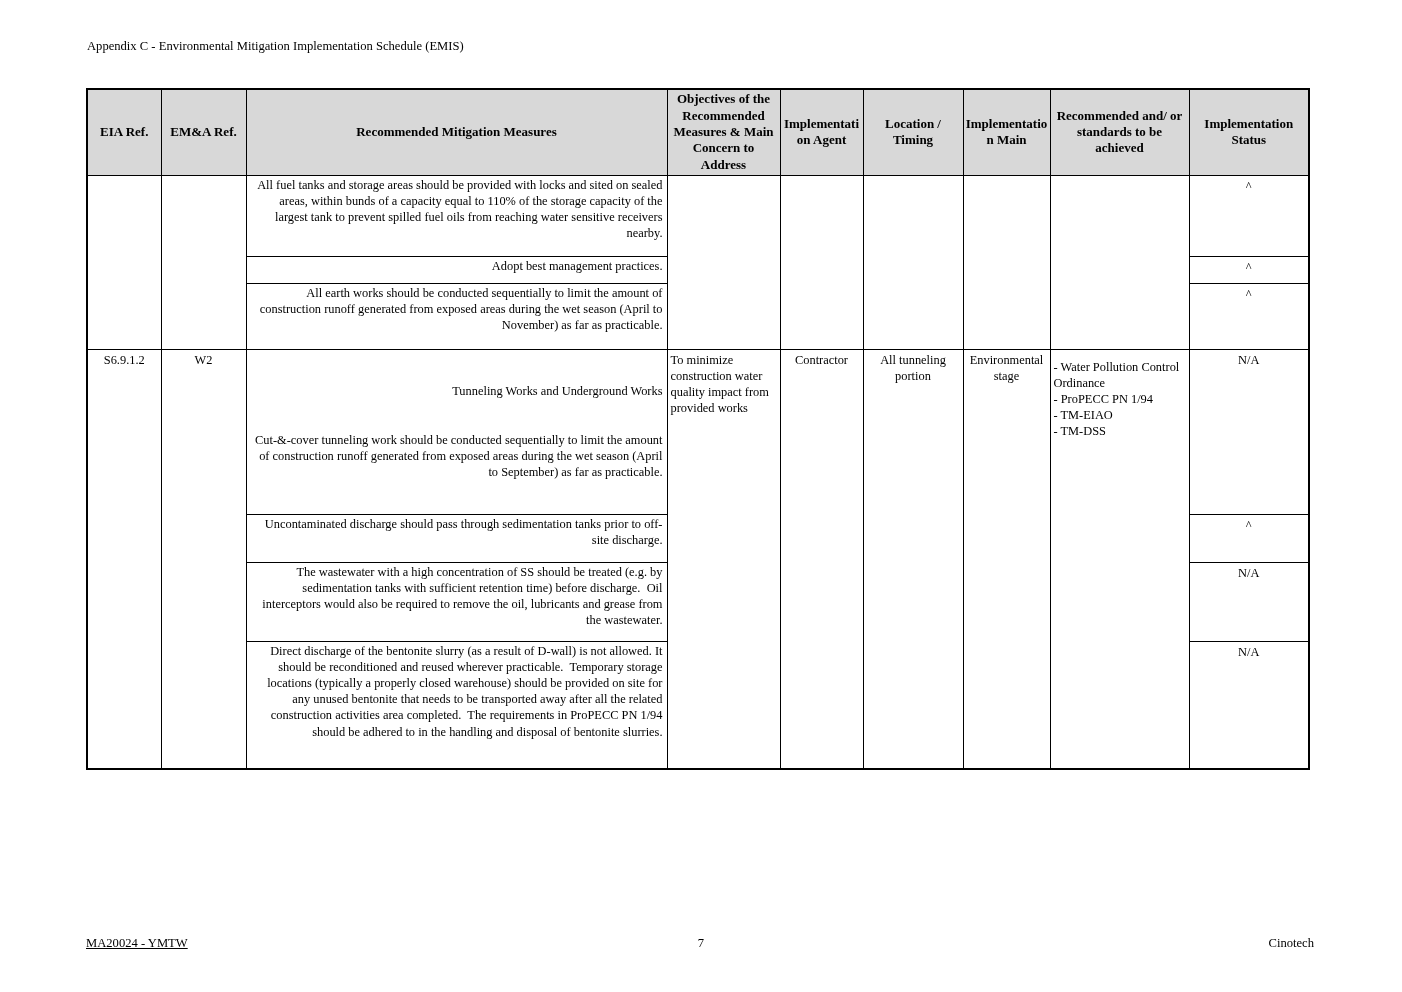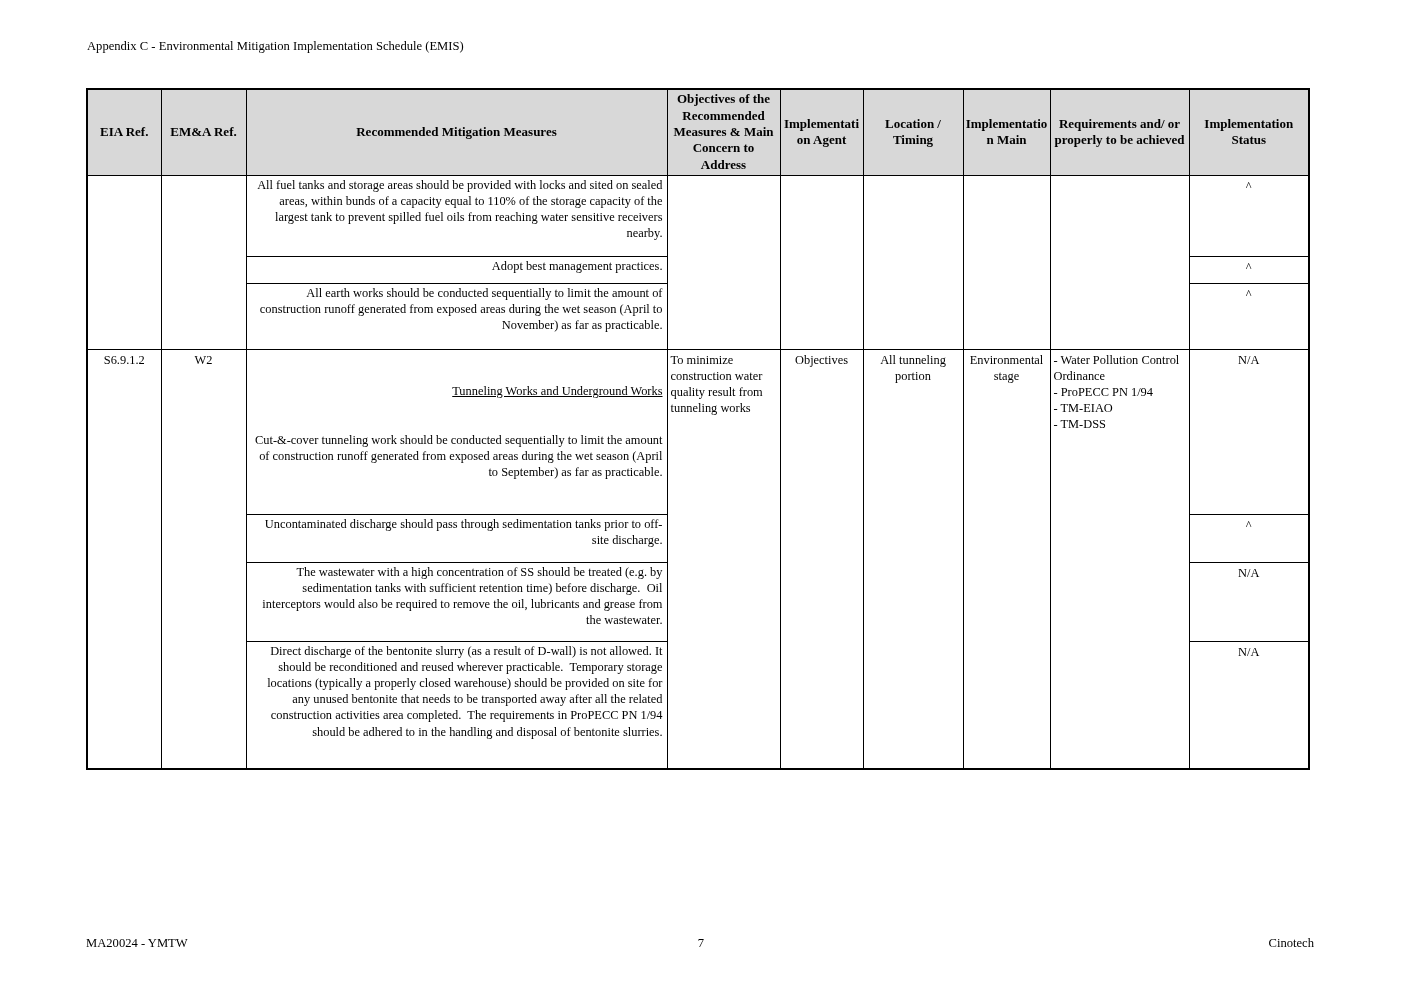--- a/index.html
+++ b/index.html
@@ -21,24 +21,24 @@
     word-wrap:break-word;
   }
   table.emis thead th {
     background:#d8d8d8; font-weight:bold; font-size:13px; line-height:16.4px;
     text-align:center; vertical-align:middle; padding:1px 2px;
   }
   th.break-word { word-break:break-all; }
   td.m { text-align:right; padding:1px 4px 1px 3px; white-space:pre-wrap; }
   td.c { text-align:center; padding:2px 2px 1px 2px; }
   td.obj { text-align:left; padding:2px 2px 1px 3px; }
-  td.req { text-align:left; padding:2px 2px 1px 3px; }
-  .u { text-decoration:underline; }
+  td.req { text-align:left; padding:9px 2px 1px 3px; }
+  .u { }
 
-  .footer-left  { position:absolute; left:86px;  top:936px; font-size:12.6px; }
+  .footer-left  { position:absolute; left:86px;  top:936px; font-size:12.6px;text-decoration:underline; }
   .footer-center{ position:absolute; left:0; width:1402px; top:936px; font-size:12.6px; text-align:center; }
   .footer-right { position:absolute; right:88px; top:936px; font-size:12.6px; }
 </style>
 </head>
 <body>
 
 <div class="page">
 
   <div class="doc-title">Appendix C - Environmental Mitigation Implementation Schedule (EMIS)</div>
 
@@ -56,21 +56,21 @@
     </colgroup>
     <thead>
       <tr style="height:86px">
         <th>EIA Ref.</th>
         <th>EM&amp;A Ref.</th>
         <th>Recommended Mitigation Measures</th>
         <th>Objectives of the Recommended Measures &amp; Main Concern to Address</th>
         <th class="break-word">Implementation Agent</th>
         <th>Location / Timing</th>
         <th class="break-word">Implementation Main</th>
-        <th>Requirements and/ or properly to be achieved</th>
+        <th>Recommended and/ or standards to be achieved</th>
         <th>Implementation Status</th>
       </tr>
     </thead>
     <tbody>
 
       <tr style="height:81px">
         <td class="c" rowspan="3"></td>
         <td class="c" rowspan="3"></td>
         <td class="m">All fuel tanks and storage areas should be provided with locks and sited on sealed areas, within bunds of a capacity equal to 110% of the storage capacity of the largest tank to prevent spilled fuel oils from reaching water sensitive receivers nearby.</td>
         <td class="obj" rowspan="3"></td>
@@ -89,22 +89,22 @@
         <td class="c">^</td>
       </tr>
 
       <tr style="height:82px">
         <td class="c" rowspan="4">S6.9.1.2</td>
         <td class="c" rowspan="4">W2</td>
         <td class="m">
           <div class="u">Tunneling Works and Underground Works</div>
           <div>Cut-&amp;-cover tunneling work should be conducted sequentially to limit the amount of construction runoff generated from exposed areas during the wet season (April to September) as far as practicable.</div>
         </td>
-        <td class="obj" rowspan="4">To minimize construction water quality result from tunneling works</td>
-        <td class="c" rowspan="4">Objectives</td>
+        <td class="obj" rowspan="4">To minimize construction water quality impact from provided works</td>
+        <td class="c" rowspan="4">Contractor</td>
         <td class="c" rowspan="4">All tunneling portion</td>
         <td class="c" rowspan="4">Environmental stage</td>
         <td class="req" rowspan="4">
           <div>- Water Pollution Control Ordinance</div>
           <div>- ProPECC PN 1/94</div>
           <div>- TM-EIAO</div>
           <div>- TM-DSS</div>
         </td>
         <td class="c">N/A</td>
       </tr>

